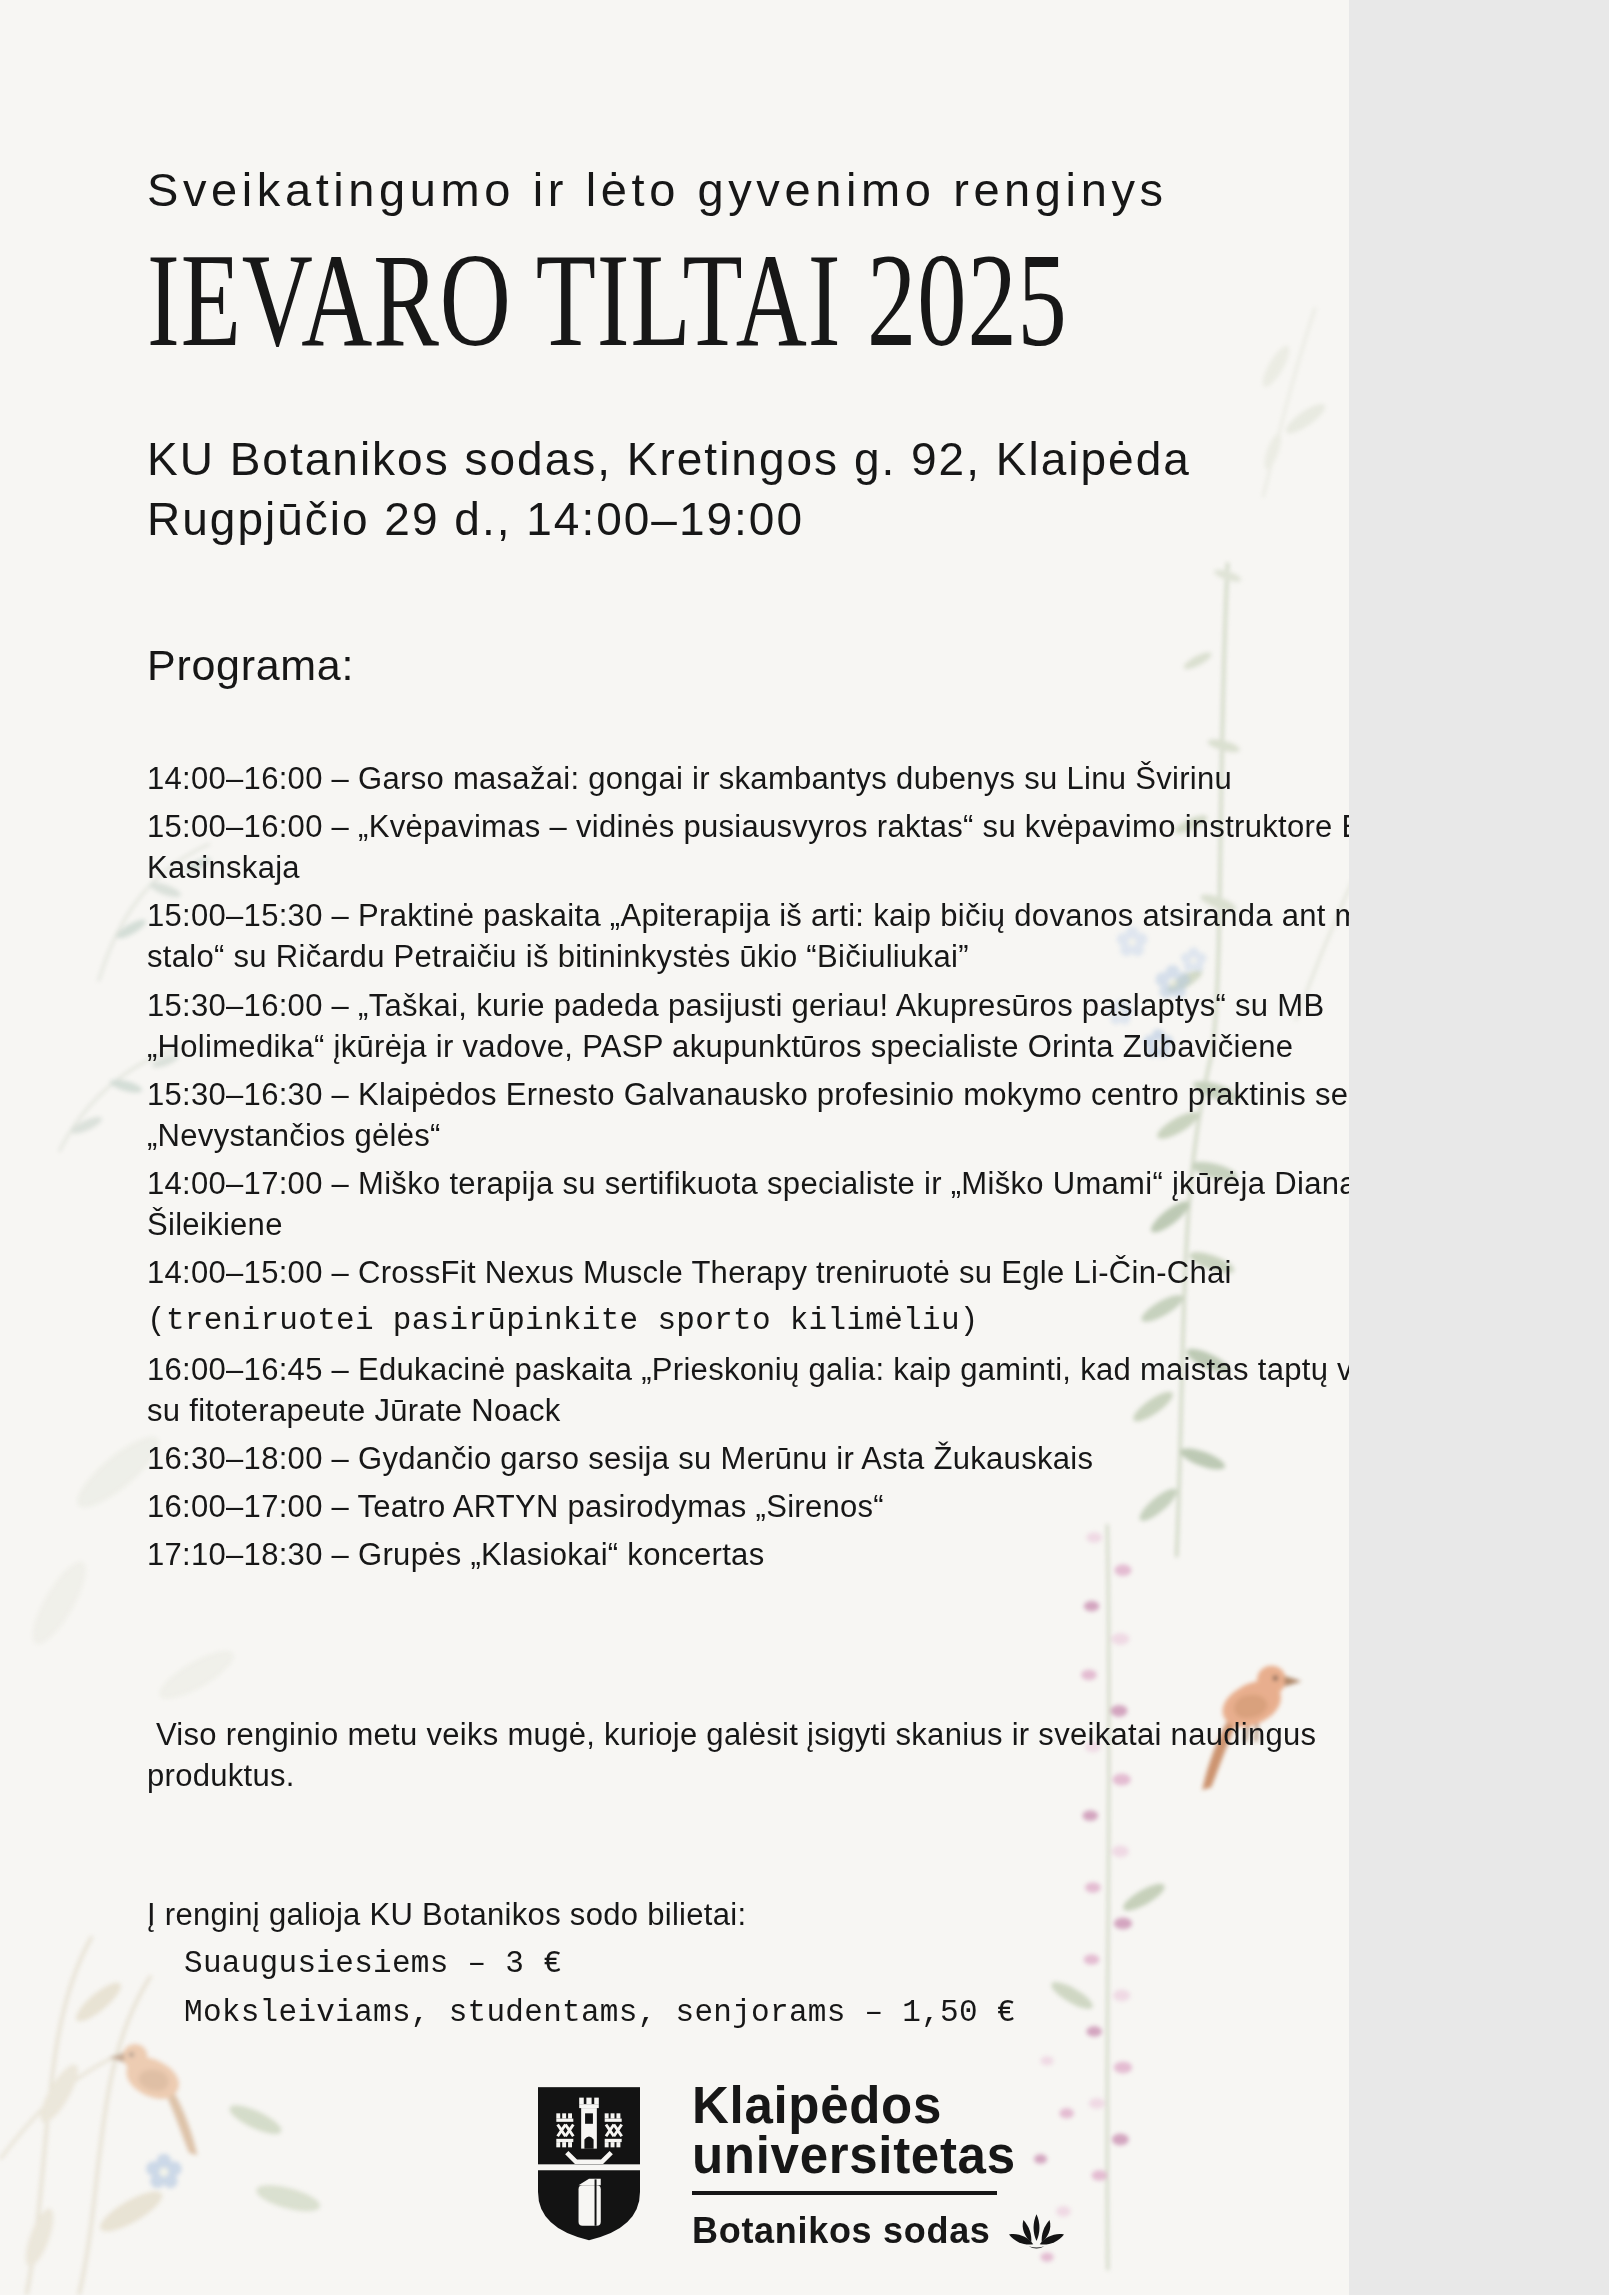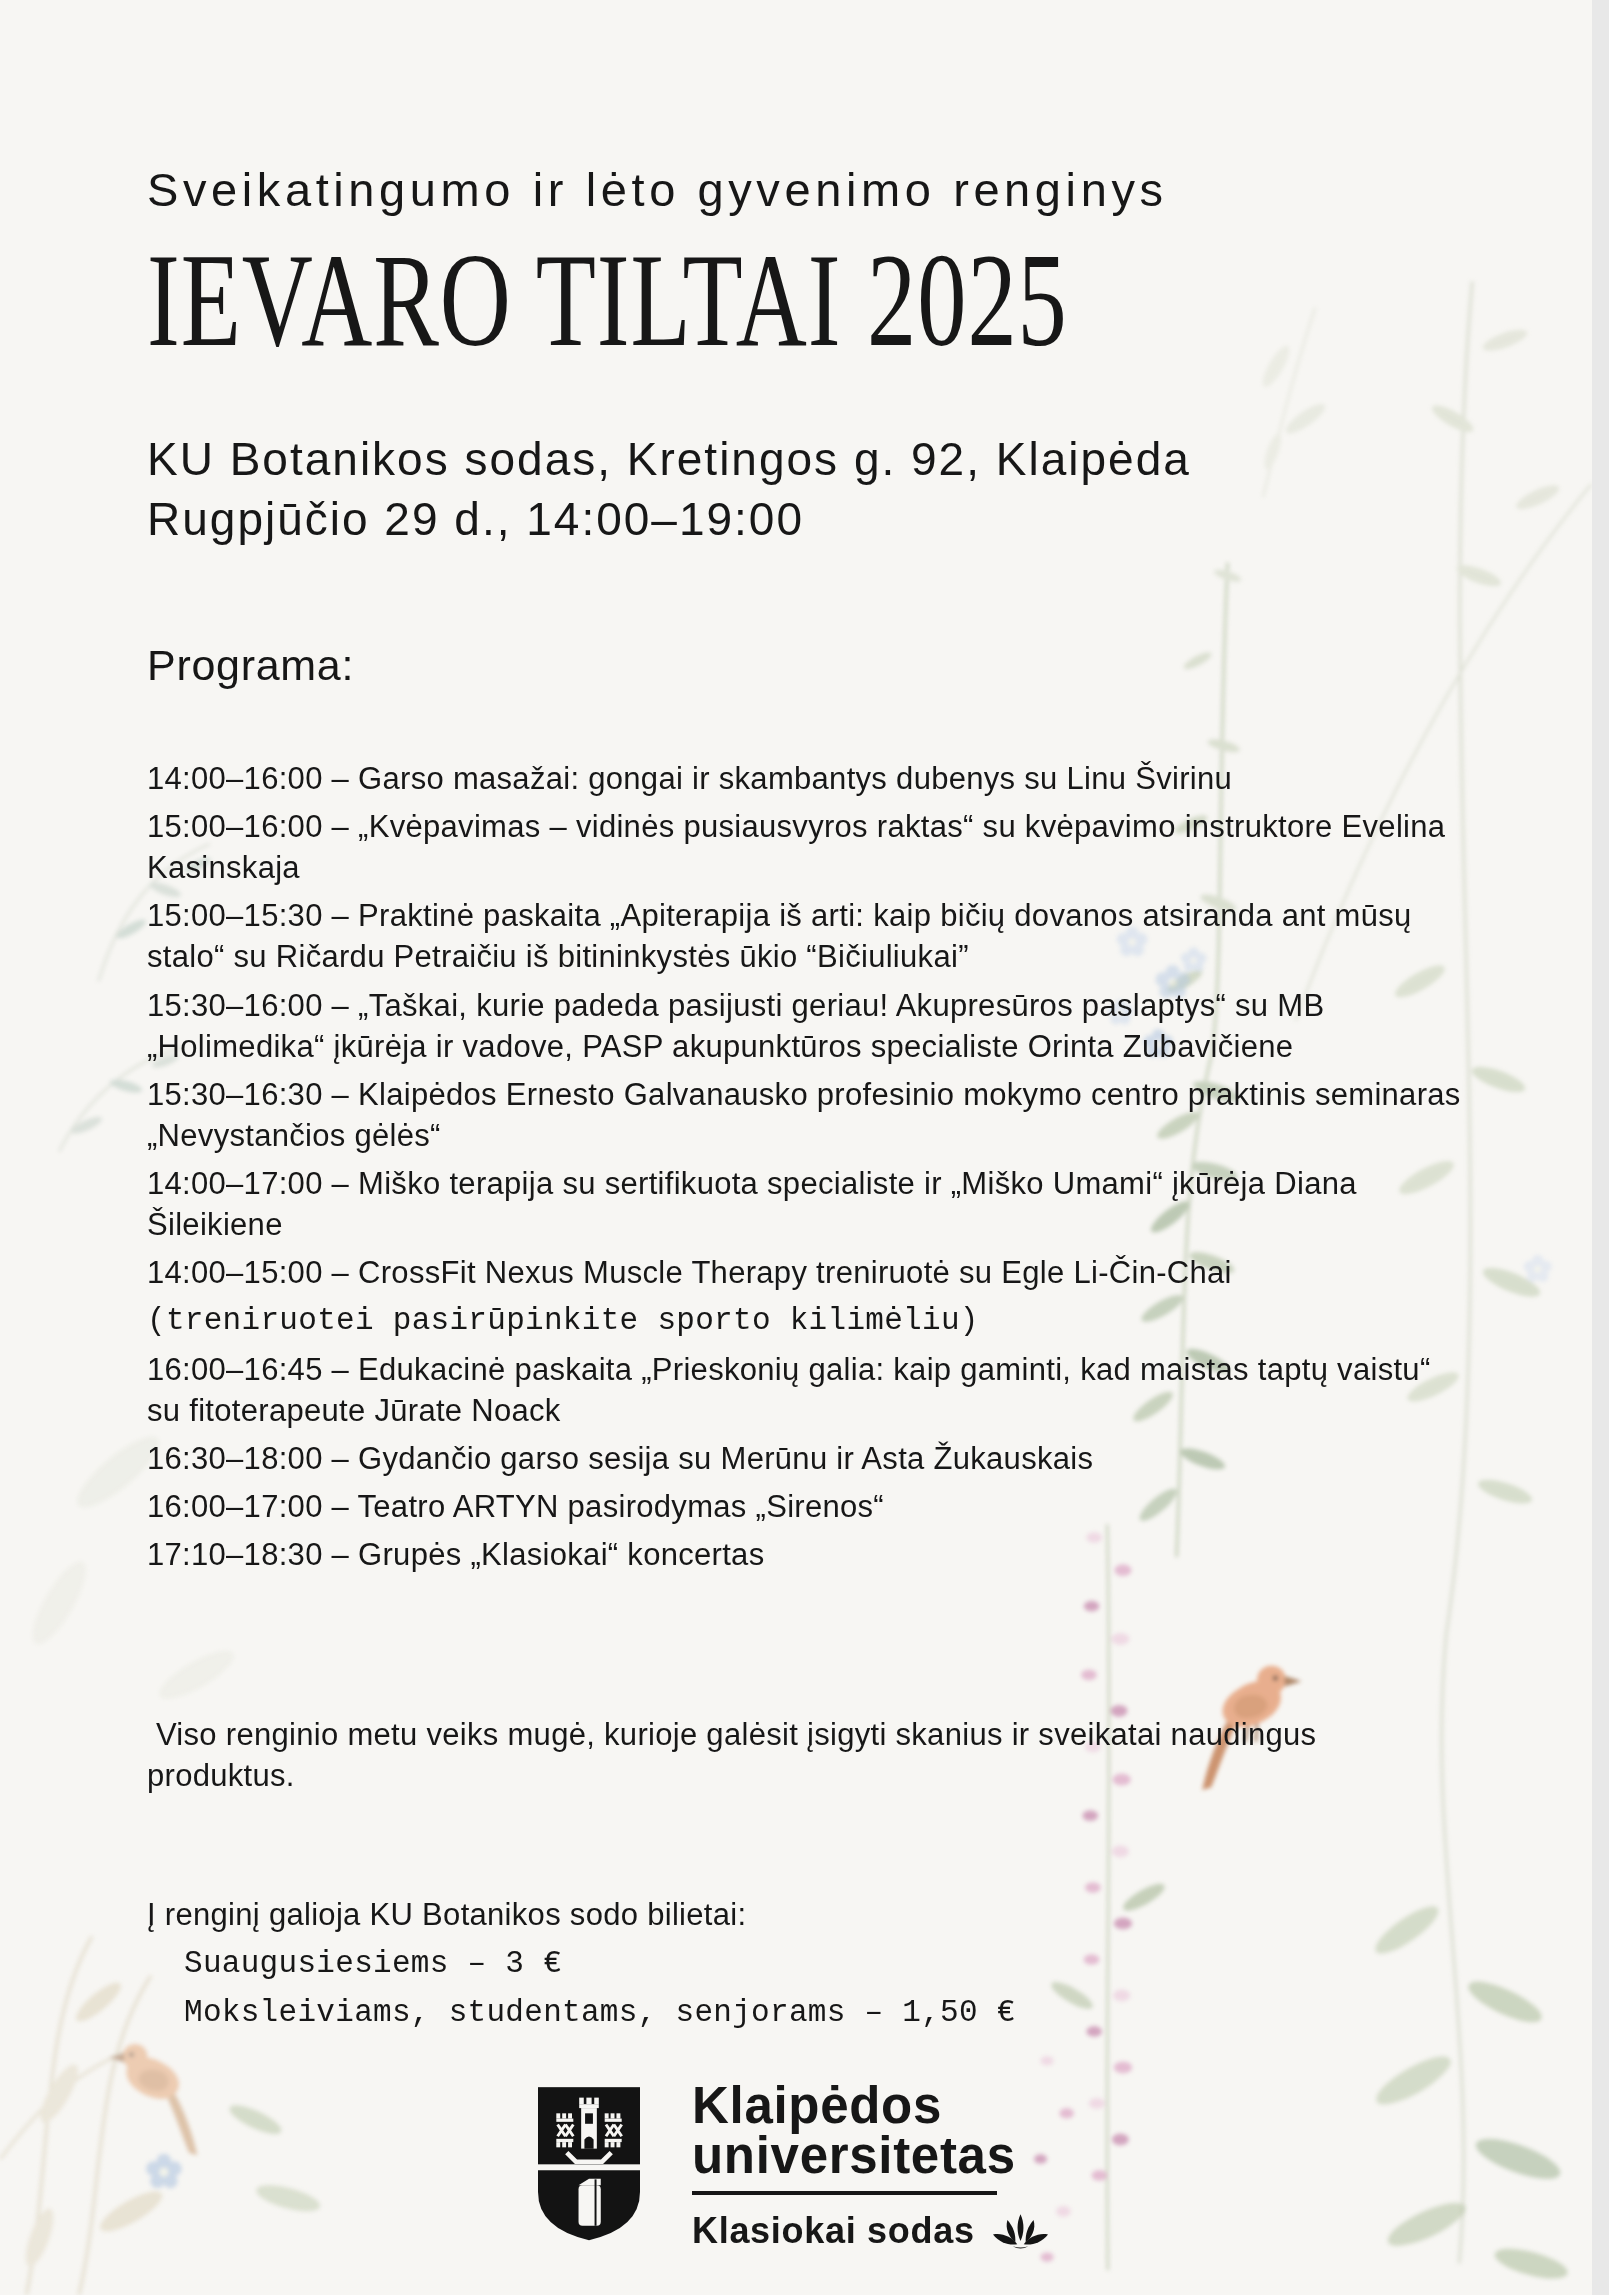--- a/index.html
+++ b/index.html
@@ -1,18 +1,18 @@
 <!DOCTYPE html>
 <html style="font-size:10.5px"><head>
 <meta charset="utf-8">
 <style>
   html,body{margin:0;padding:0;background:#e8e8e8;}
   .page{
     position:relative;
-    width:1592px;height:2295px;
+    width:1349px;height:2295px;
     background:#f7f6f3;
     font-family:"Liberation Sans",sans-serif;
     color:#171717;
     overflow:hidden;
   }
   .abs{position:absolute;}
   .bg-art{position:absolute;left:0;top:0;width:1610px;height:2295px;}
   .tagline{
     left:147px;top:162px;
     font-size:47px;font-weight:500;letter-spacing:4.6px;
@@ -292,21 +292,21 @@
   </svg>
 
   <div class="abs logo-uni">
     <div>Klaipėdos</div>
     <div>universitetas</div>
   </div>
 
   <div class="abs logo-rule"></div>
 
   <div class="abs logo-sub">
-    <span>Klasiokai sodas</span>
+    <span>Botanikos sodas</span>
     <svg width="55" height="41" viewBox="0 0 84 62" aria-hidden="true">
       <path d="M42,6 C48,19 48,34 42,47 C36,34 36,19 42,6 Z" fill="#141414"></path>
       <path d="M22,15 C31,25 35,37 34,49 C25,42 18,29 22,15 Z" fill="#141414"></path>
       <path d="M62,15 C53,25 49,37 50,49 C59,42 66,29 62,15 Z" fill="#141414"></path>
       <path d="M37,52 C25,54 10,50 0,37 C14,34 29,41 37,52 Z" fill="#141414"></path>
       <path d="M47,52 C59,54 74,50 84,37 C70,34 55,41 47,52 Z" fill="#141414"></path>
       <path d="M30,55 Q42,62 54,55 Q42,59 30,55 Z" fill="#141414"></path>
     </svg>
   </div>
 

